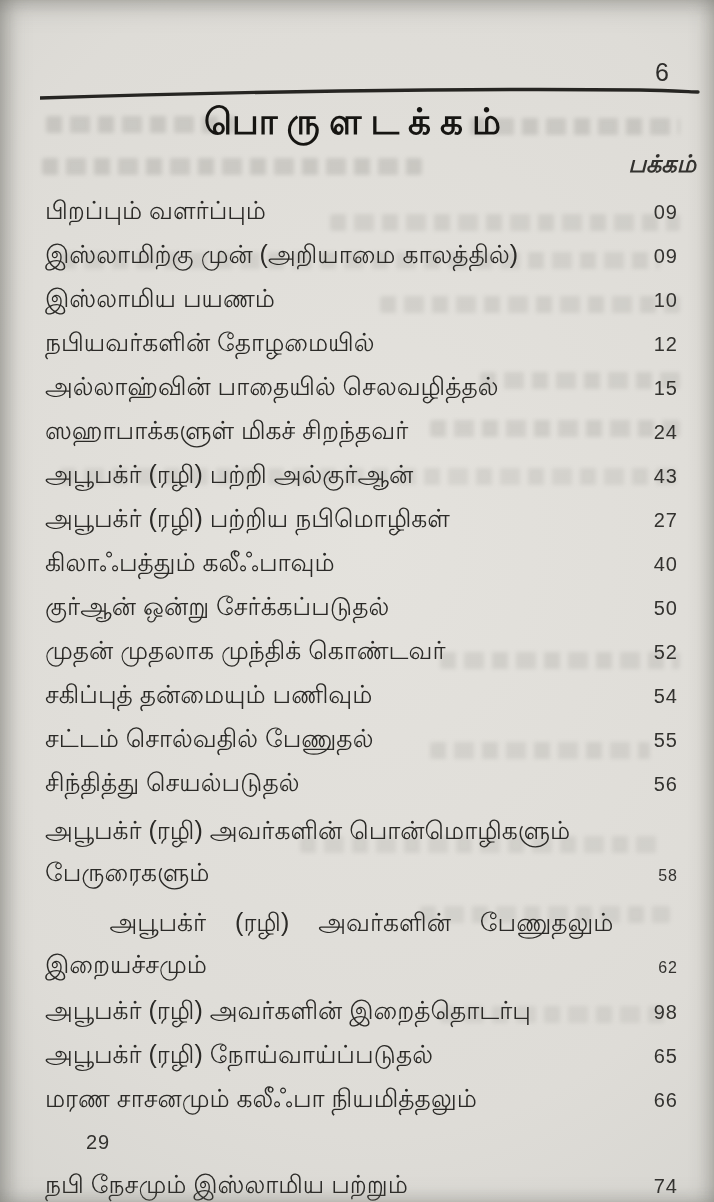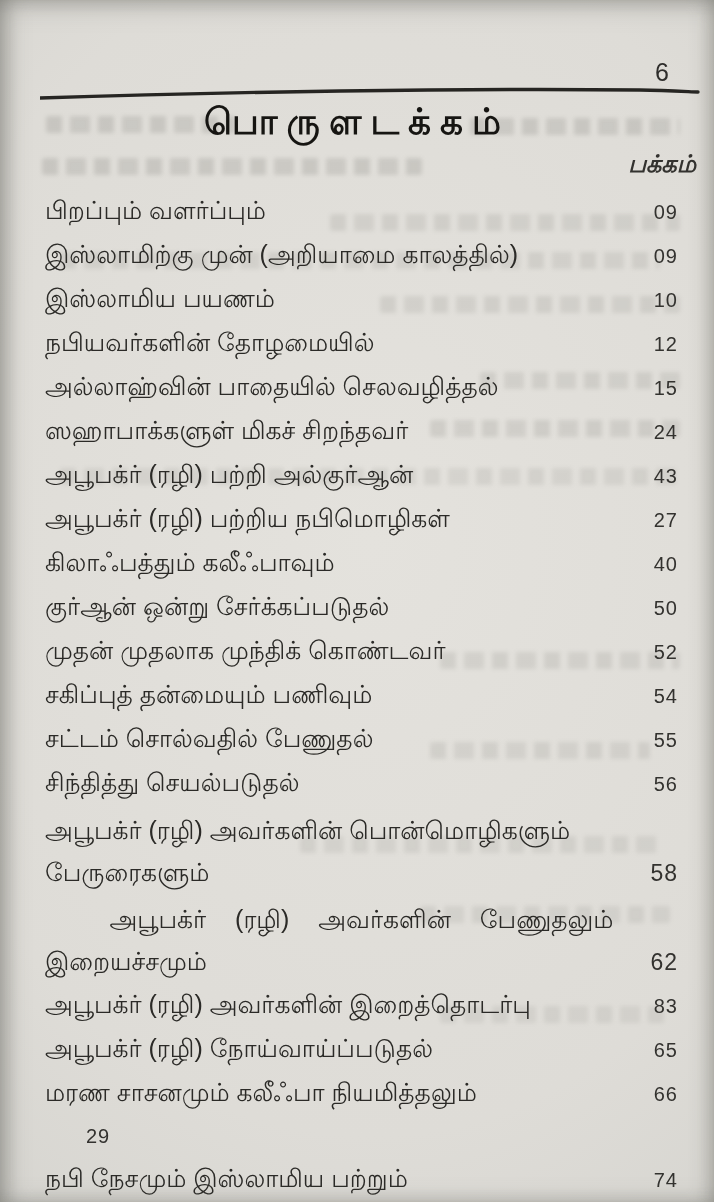--- a/index.html
+++ b/index.html
@@ -56,21 +56,21 @@
   .row {
     display: flex; justify-content: space-between; align-items: baseline;
     font-size: 25px; line-height: 42px; color: #2b2a27;
   }
   .row .t { white-space: nowrap; }
   .row .p { font-size: 20px; color: #33322f; letter-spacing: 1px; margin-left: 41px; }
   .row2 { font-size: 25px; line-height: 42px; color: #2b2a27; margin-top: 4px; }
   .row2 .l1 { white-space: nowrap; }
   .row2 .l1.spread { word-spacing: 22px; text-align: center; }
   .row2 .l2 { display: flex; justify-content: space-between; align-items: baseline; }
-  .row2 .p { font-size: 23px; color: #33322f; letter-spacing: 1px; }
+  .row2 .p { font-size: 16px; color: #33322f; letter-spacing: 1px; }
 </style>
 </head>
 <body>
 
 <div class="page">
 
   <div class="ghost" style="top:116px; left:46px; width:190px;"></div>
   <div class="ghost" style="top:118px; left:470px; width:210px;"></div>
   <div class="ghost" style="top:158px; left:42px; width:380px;"></div>
   <div class="ghost" style="top:214px; left:330px; width:350px; opacity:0.4;"></div>
@@ -166,21 +166,21 @@
     <div class="row2">
       <div class="l1 spread">அபூபக்ர் (ரழி) அவர்களின் பேணுதலும்</div>
       <div class="l2">
           <span>இறையச்சமும்</span>
           <span class="p">62</span>
         </div>
     </div>
 
     <div class="row">
         <span class="t">அபூபக்ர் (ரழி) அவர்களின் இறைத்தொடர்பு</span>
-        <span class="p">83</span>
+        <span class="p">98</span>
       </div>
     <div class="row">
         <span class="t">அபூபக்ர் (ரழி) நோய்வாய்ப்படுதல்</span>
         <span class="p">65</span>
       </div>
     <div class="row">
         <span class="t">மரண சாசனமும் கலீஃபா நியமித்தலும்</span>
         <span class="p">66</span>
       </div>
     <div class="row">

